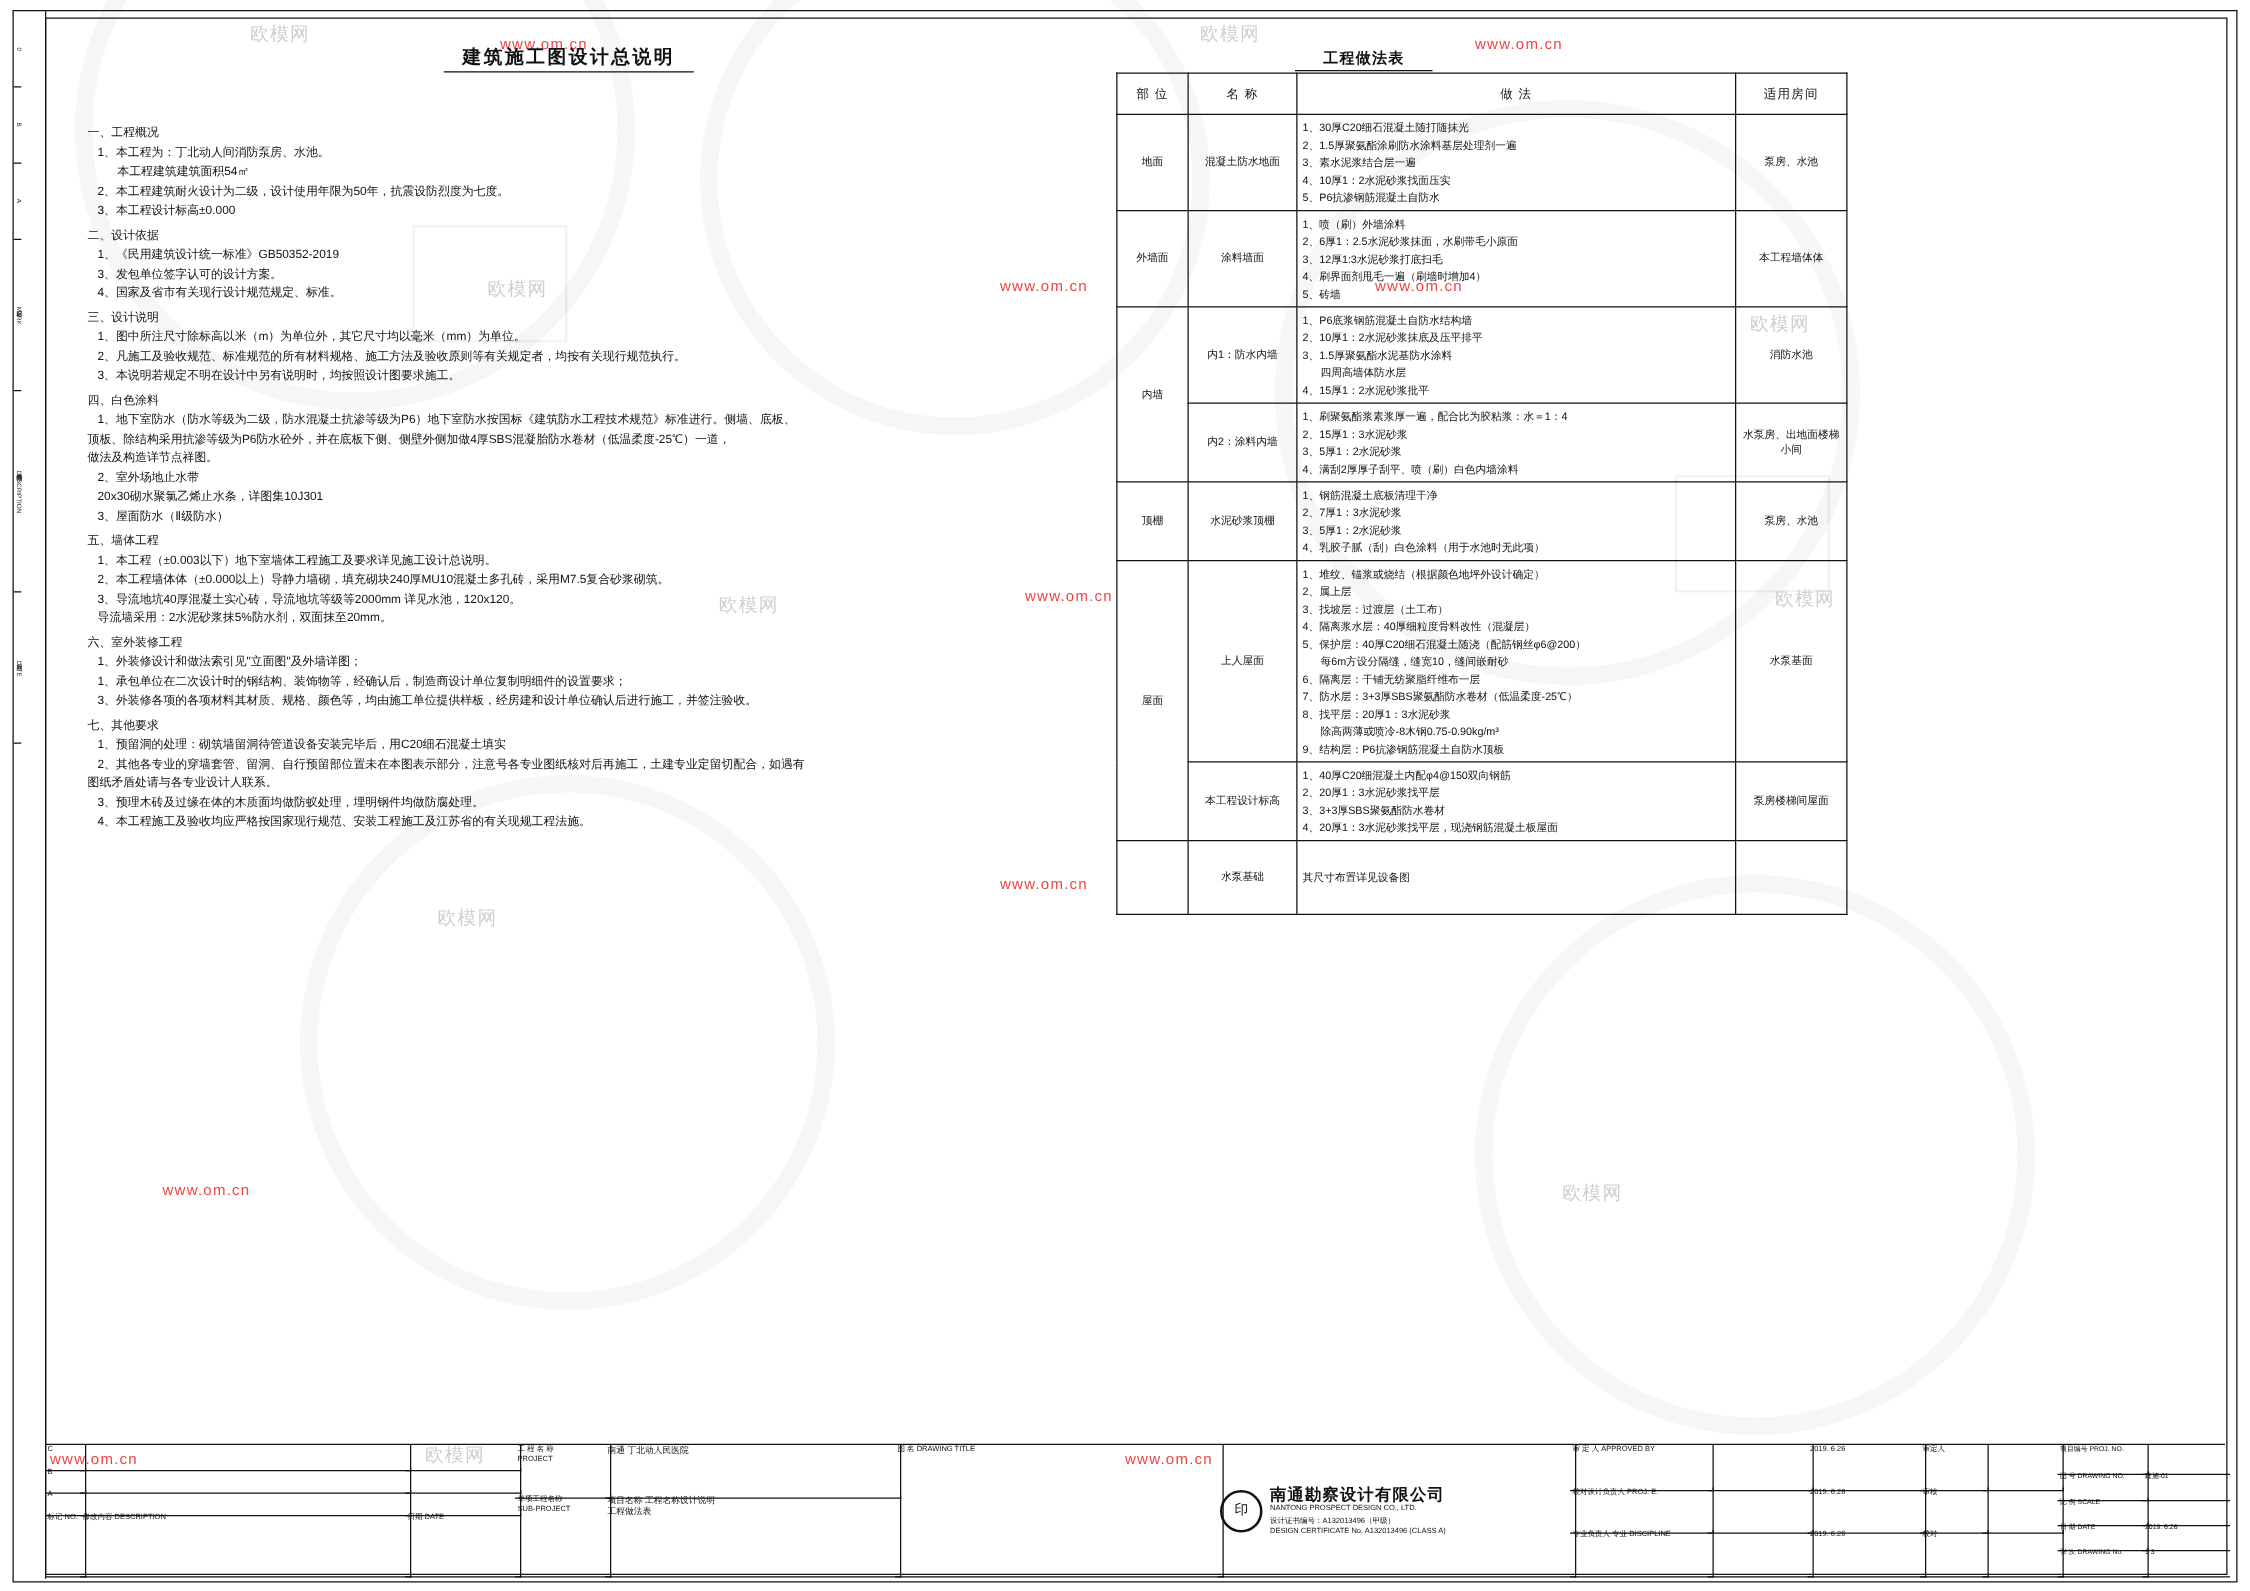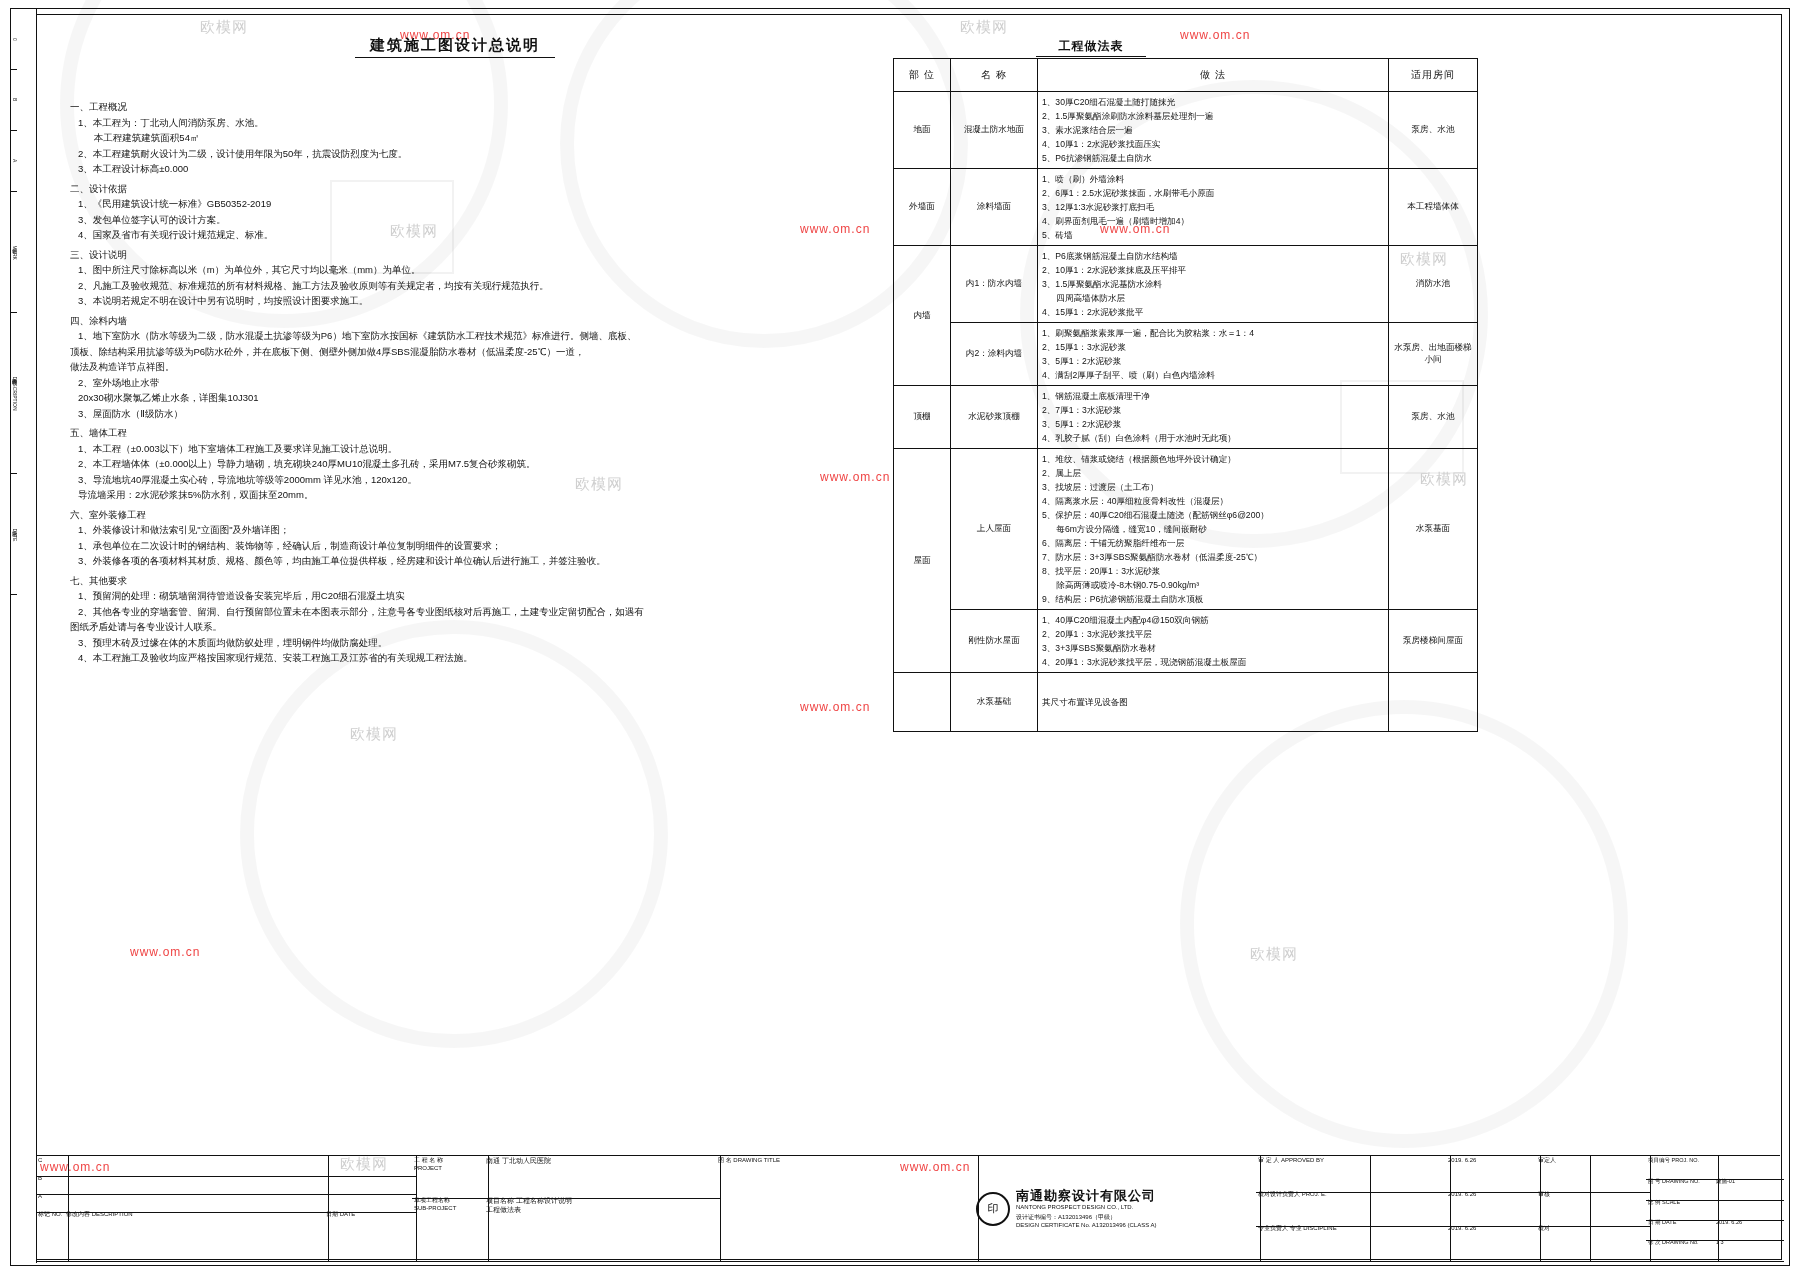--- a/index.html
+++ b/index.html
@@ -110,21 +110,21 @@
       <p class="ind">3、发包单位签字认可的设计方案。</p>
       <p class="ind">4、国家及省市有关现行设计规范规定、标准。</p>
     </div>
     <div>
       <p class="h">三、设计说明</p>
       <p class="ind">1、图中所注尺寸除标高以米（m）为单位外，其它尺寸均以毫米（mm）为单位。</p>
       <p class="ind">2、凡施工及验收规范、标准规范的所有材料规格、施工方法及验收原则等有关规定者，均按有关现行规范执行。</p>
       <p class="ind">3、本说明若规定不明在设计中另有说明时，均按照设计图要求施工。</p>
     </div>
     <div>
-      <p class="h">四、涂料内墙</p>
+      <p class="h">四、白色涂料</p>
       <p class="ind">1、地下室防水（防水等级为二级，防水混凝土抗渗等级为P6）地下室防水按国标《建筑防水工程技术规范》标准进行。侧墙、底板、</p>
       <p>顶板、除结构采用抗渗等级为P6防水砼外，并在底板下侧、侧壁外侧加做4厚SBS混凝胎防水卷材（低温柔度-25℃）一道，</p>
       <p>做法及构造详节点祥图。</p>
       <p class="ind">2、室外场地止水带</p>
       <p class="ind">20x30砌水聚氯乙烯止水条，详图集10J301</p>
       <p class="ind">3、屋面防水（Ⅱ级防水）</p>
     </div>
     <div>
       <p class="h">五、墙体工程</p>
       <p class="ind">1、本工程（±0.003以下）地下室墙体工程施工及要求详见施工设计总说明。</p>
@@ -215,21 +215,21 @@
 5、保护层：40厚C20细石混凝土随浇（配筋钢丝φ6@200）
       每6m方设分隔缝，缝宽10，缝间嵌耐砂
 6、隔离层：干铺无纺聚脂纤维布一层
 7、防水层：3+3厚SBS聚氨酯防水卷材（低温柔度-25℃）
 8、找平层：20厚1：3水泥砂浆
       除高两薄或喷冷-8木钢0.75-0.90kg/m³
 9、结构层：P6抗渗钢筋混凝土自防水顶板</td>
         <td class="room">水泵基面</td>
       </tr>
       <tr>
-        <td class="name">刚性防水屋面</td>
+        <td class="name">本工程设计标高</td>
         <td class="method">1、40厚C20细混凝土内配φ4@150双向钢筋
 2、20厚1：3水泥砂浆找平层
 3、3+3厚SBS聚氨酯防水卷材
 4、20厚1：3水泥砂浆找平层，现浇钢筋混凝土板屋面</td>
         <td class="room">泵房楼梯间屋面</td>
       </tr>
       <tr>
         <td class="part" style="height:52px;"></td>
         <td class="name">水泵基础</td>
         <td class="method">其尺寸布置详见设备图</td>

